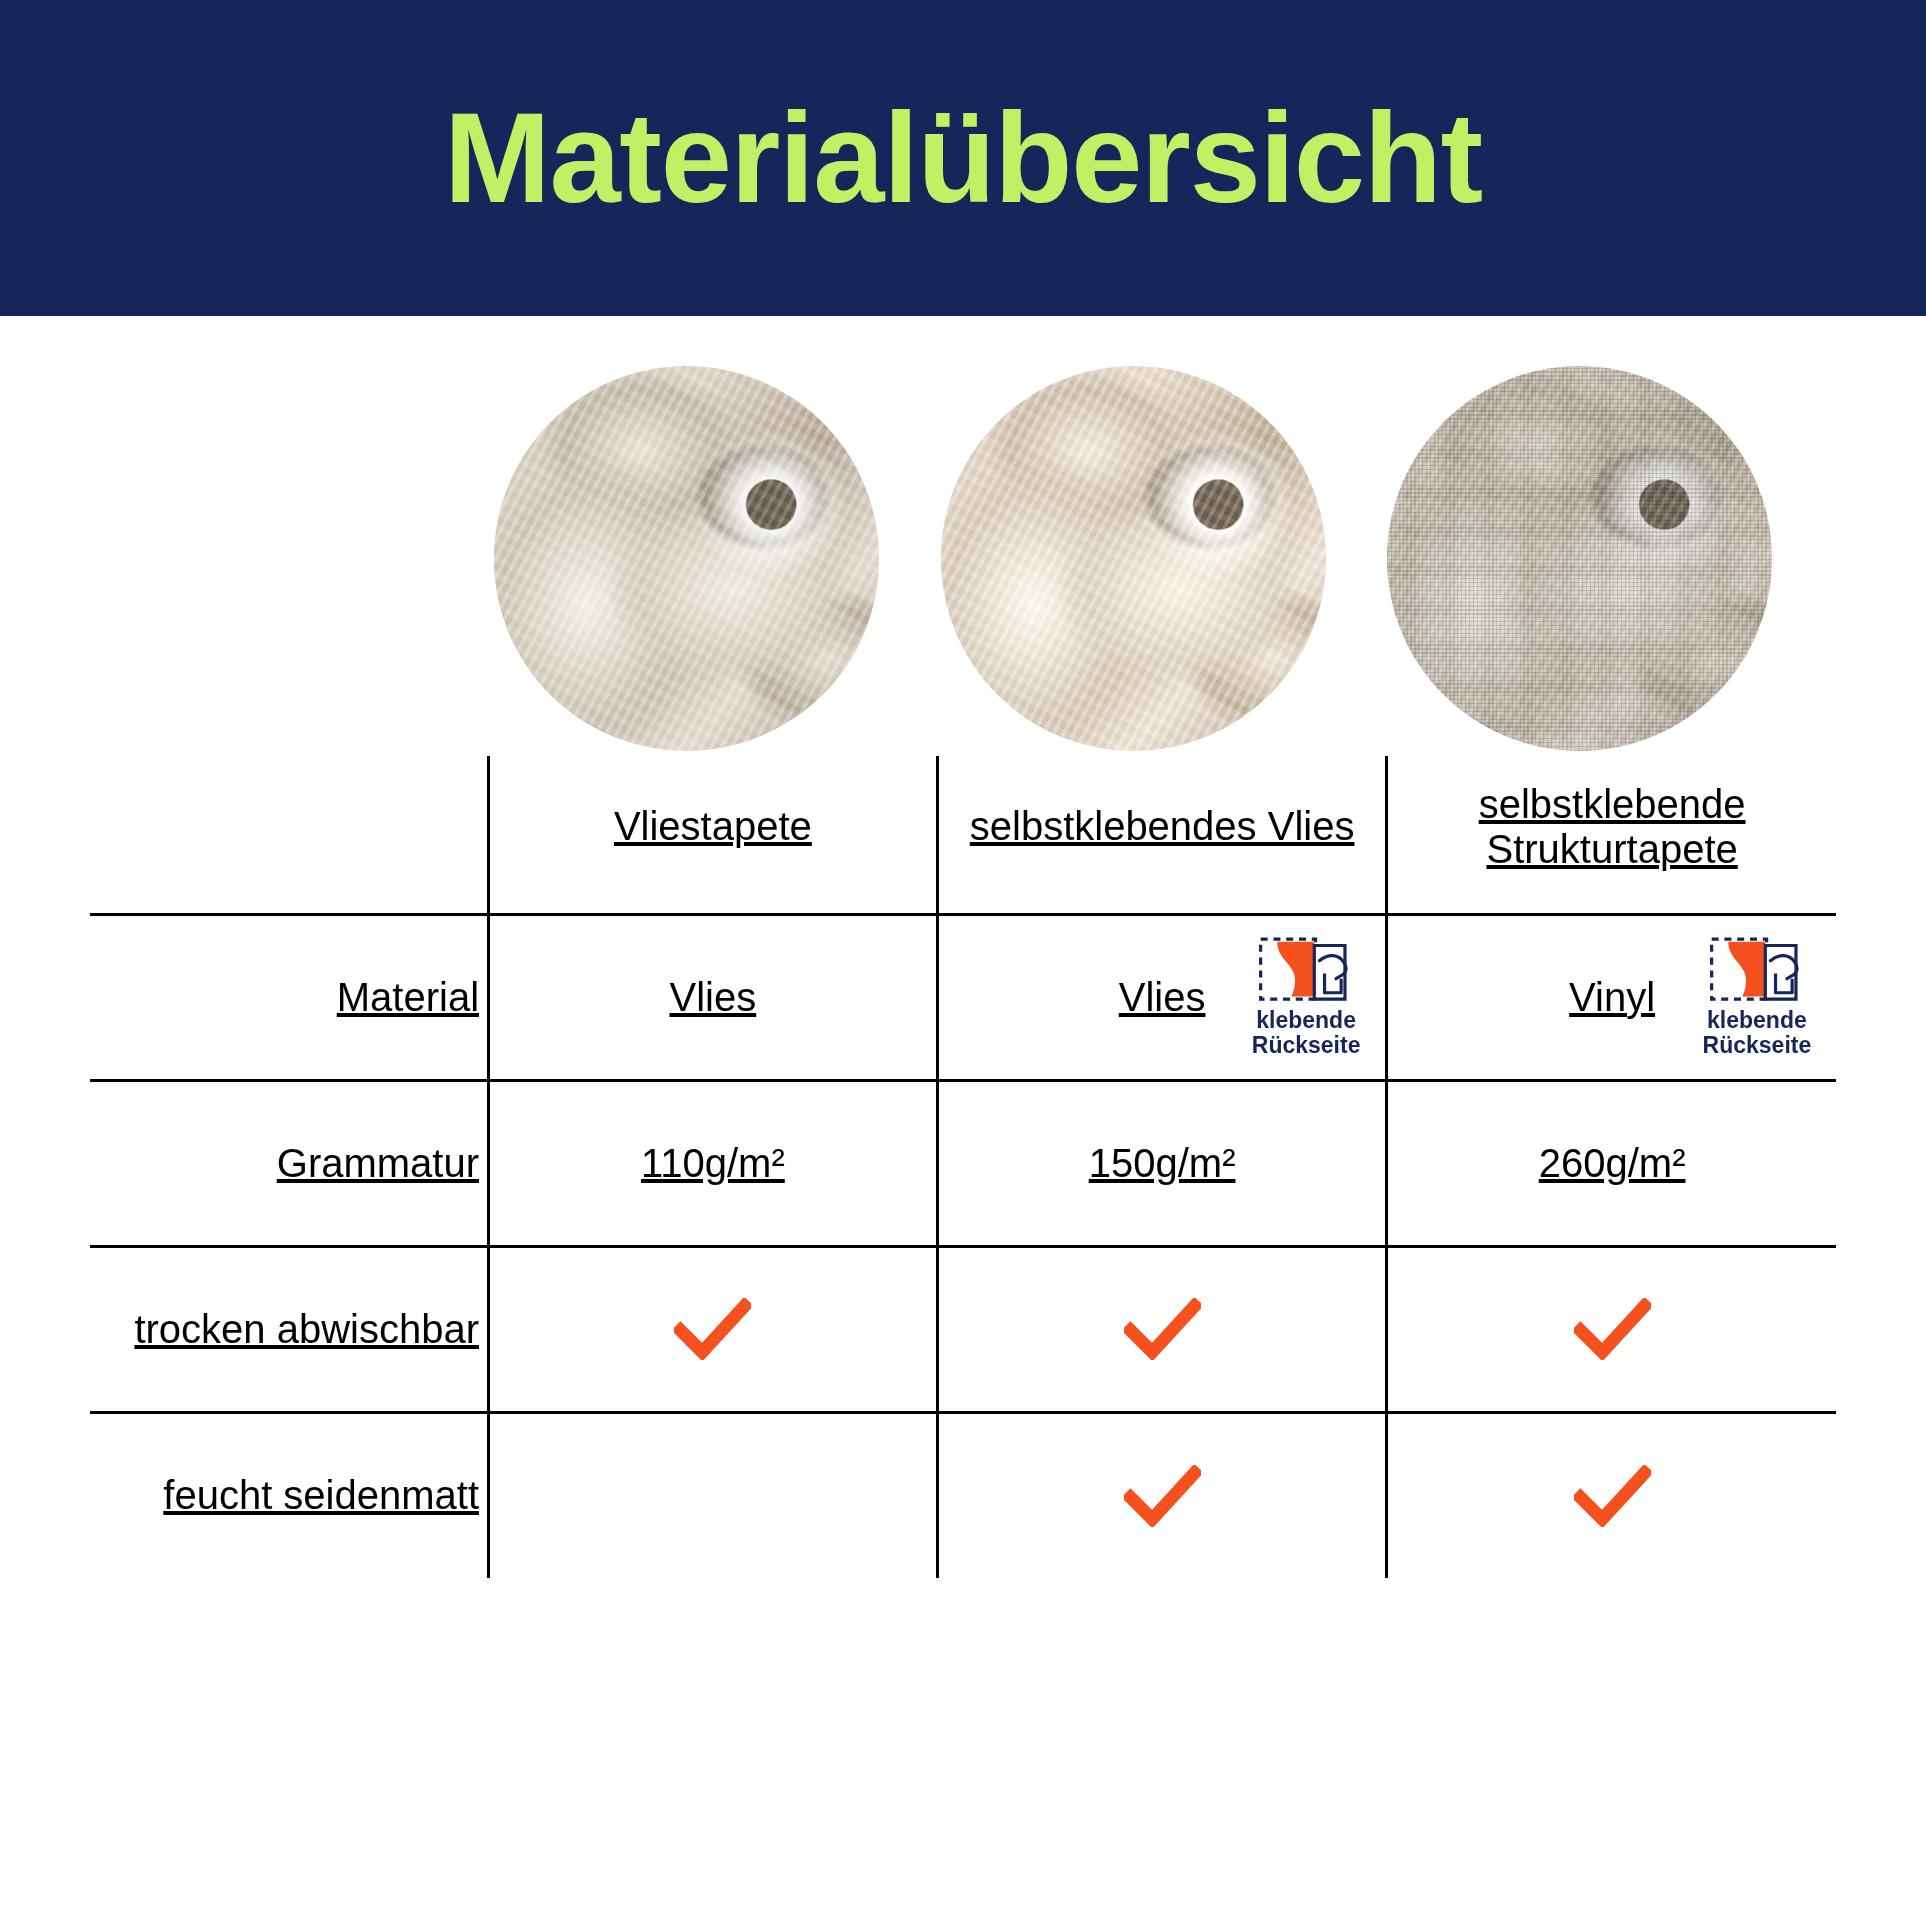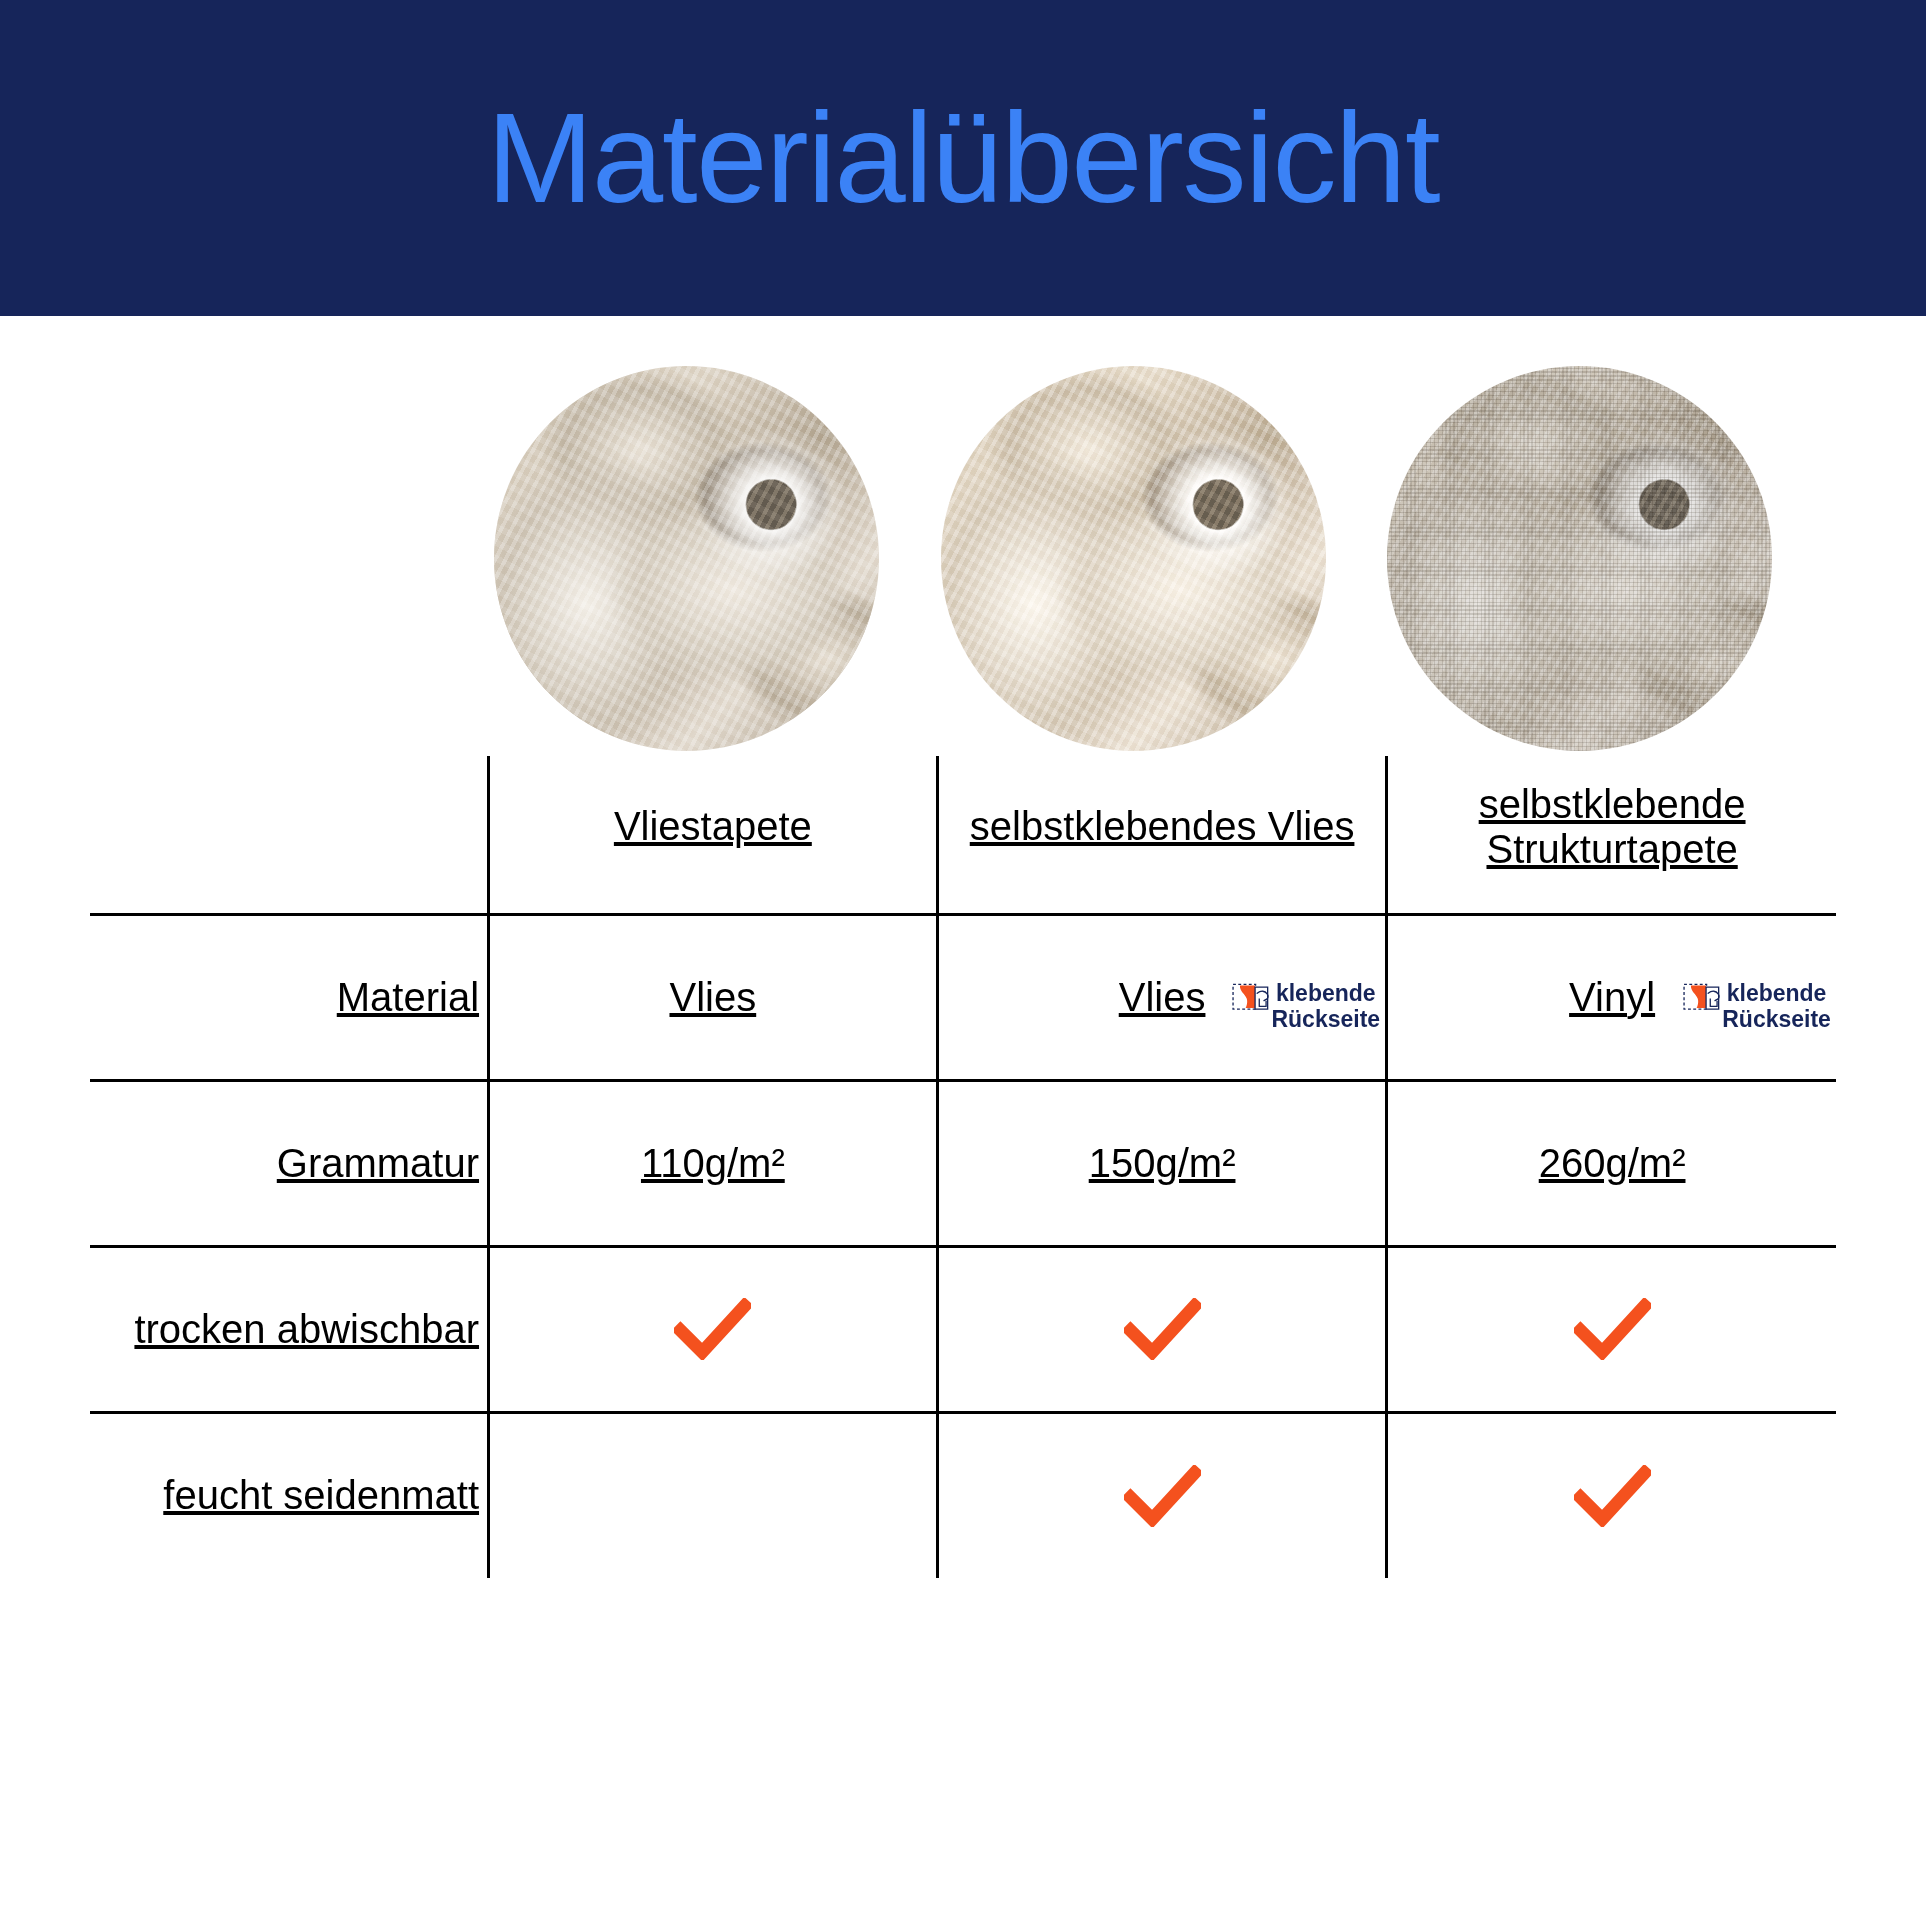--- a/index.html
+++ b/index.html
@@ -24,23 +24,23 @@
     left: 0;
     top: 0;
     width: 1926px;
     height: 316px;
     background: #16255a;
     display: flex;
     align-items: center;
     justify-content: center;
   }
   .header-title {
-    color: #3b82f6;
+    color: #bef264;
     font-size: 128px;
-    font-weight: normal;
+    font-weight: bold;
     letter-spacing: -1.3px;
     line-height: 1;
     white-space: nowrap;
   }
 
   
   .swatch-row {
     position: absolute;
     top: 360px;
     left: 488px;
@@ -154,22 +154,22 @@
   .cell-inner .txt { display: block; }
 
   
   .adhesive {
     position: absolute;
     right: -2.6px;
     top: 50%;
     transform: translateY(-50%);
     width: 148px;
     display: flex;
-    flex-direction: row;
-    align-items: flex-end;
+    flex-direction: column;
+    align-items: center;
   }
   .adhesive svg { display: block; }
   .adhesive .badge-text {
     margin-top: 3.9px;
     font-size: 23px;
     line-height: 1.1;
     font-weight: bold;
     color: #16255a;
     text-align: center;
   }

